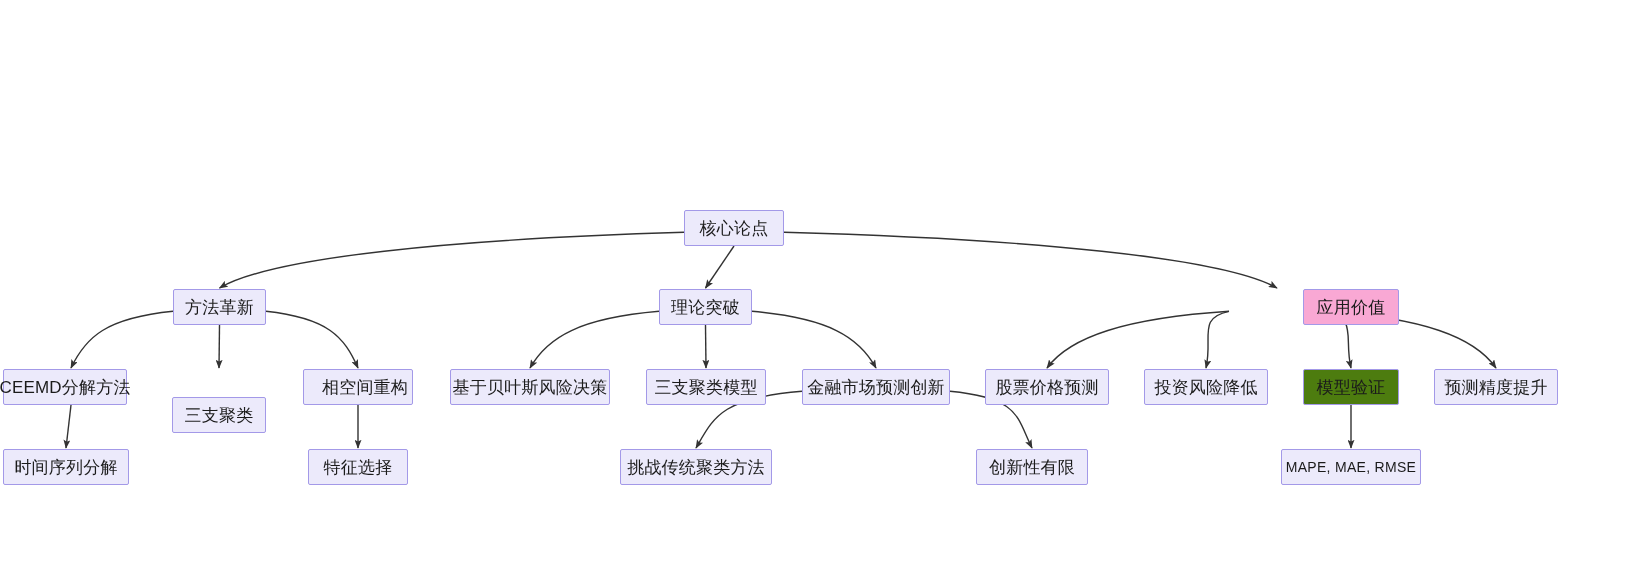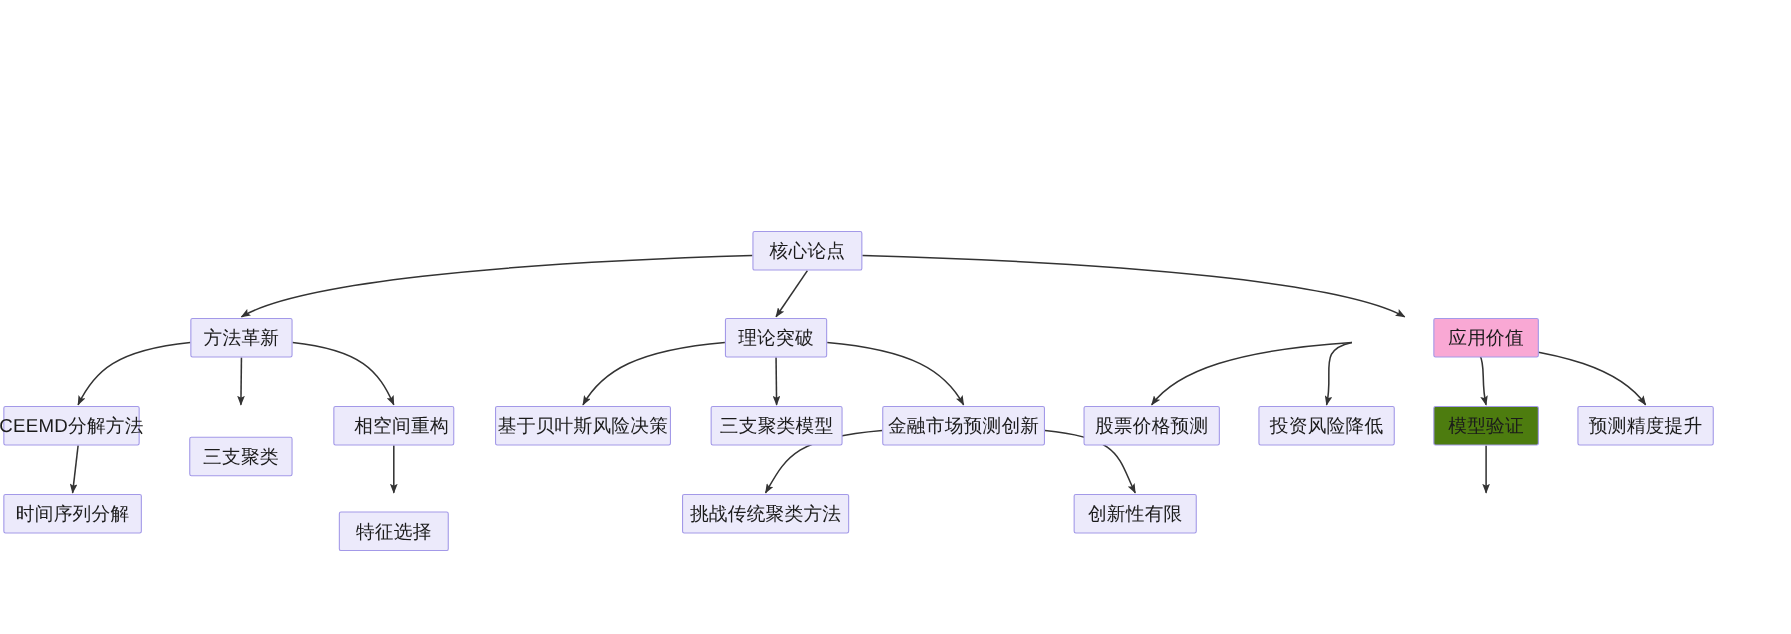--- a/index.html
+++ b/index.html
@@ -134,24 +134,27 @@
       </div>
       <div class="node" style="left: 1303px; top: 369px; width: 96px; height: 36px; background: #4d7c0f; border-color: rgb(163, 153, 232);">
         <span class="node-label" style="color: rgb(27, 27, 27);">模型验证</span>
       </div>
       <div class="node" style="left: 3px; top: 449px; width: 126px; height: 36px; background: rgb(236, 234, 251); border-color: rgb(163, 153, 232);">
         <span class="node-label" style="color: rgb(27, 27, 27);">时间序列分解</span>
       </div>
       <div class="node" style="left: 1434px; top: 369px; width: 124px; height: 36px; background: rgb(236, 234, 251); border-color: rgb(163, 153, 232);">
         <span class="node-label" style="color: rgb(27, 27, 27);">预测精度提升</span>
       </div>
-      <div class="node" style="left: 308px; top: 449px; width: 100px; height: 36px; background: rgb(236, 234, 251); border-color: rgb(163, 153, 232); margin-top: 16px;">
+      <div class="node" style="left: 308px; top: 449px; width: 100px; height: 36px; background: rgb(236, 234, 251); border-color: rgb(163, 153, 232);">
         <span class="node-label" style="color: rgb(27, 27, 27);">特征选择</span>
       </div>
       <div class="node" style="left: 620px; top: 449px; width: 152px; height: 36px; background: rgb(236, 234, 251); border-color: rgb(163, 153, 232); justify-content: center;">
         <span class="node-label" style="color: rgb(27, 27, 27);">挑战传统聚类方法</span>
       </div>
       <div class="node" style="left: 976px; top: 449px; width: 112px; height: 36px; background: rgb(236, 234, 251); border-color: rgb(163, 153, 232);">
         <span class="node-label" style="color: rgb(27, 27, 27);">创新性有限</span>
       </div>
+      <div class="node" style="left: 1281px; top: 449px; width: 140px; height: 36px; background: rgb(236, 234, 251); border-color: rgb(163, 153, 232);">
+        <span class="node-label latin" style="color: rgb(27, 27, 27);">MAPE, MAE, RMSE</span>
+      </div>
     </div>
 
 </div>
 
 </body></html>

